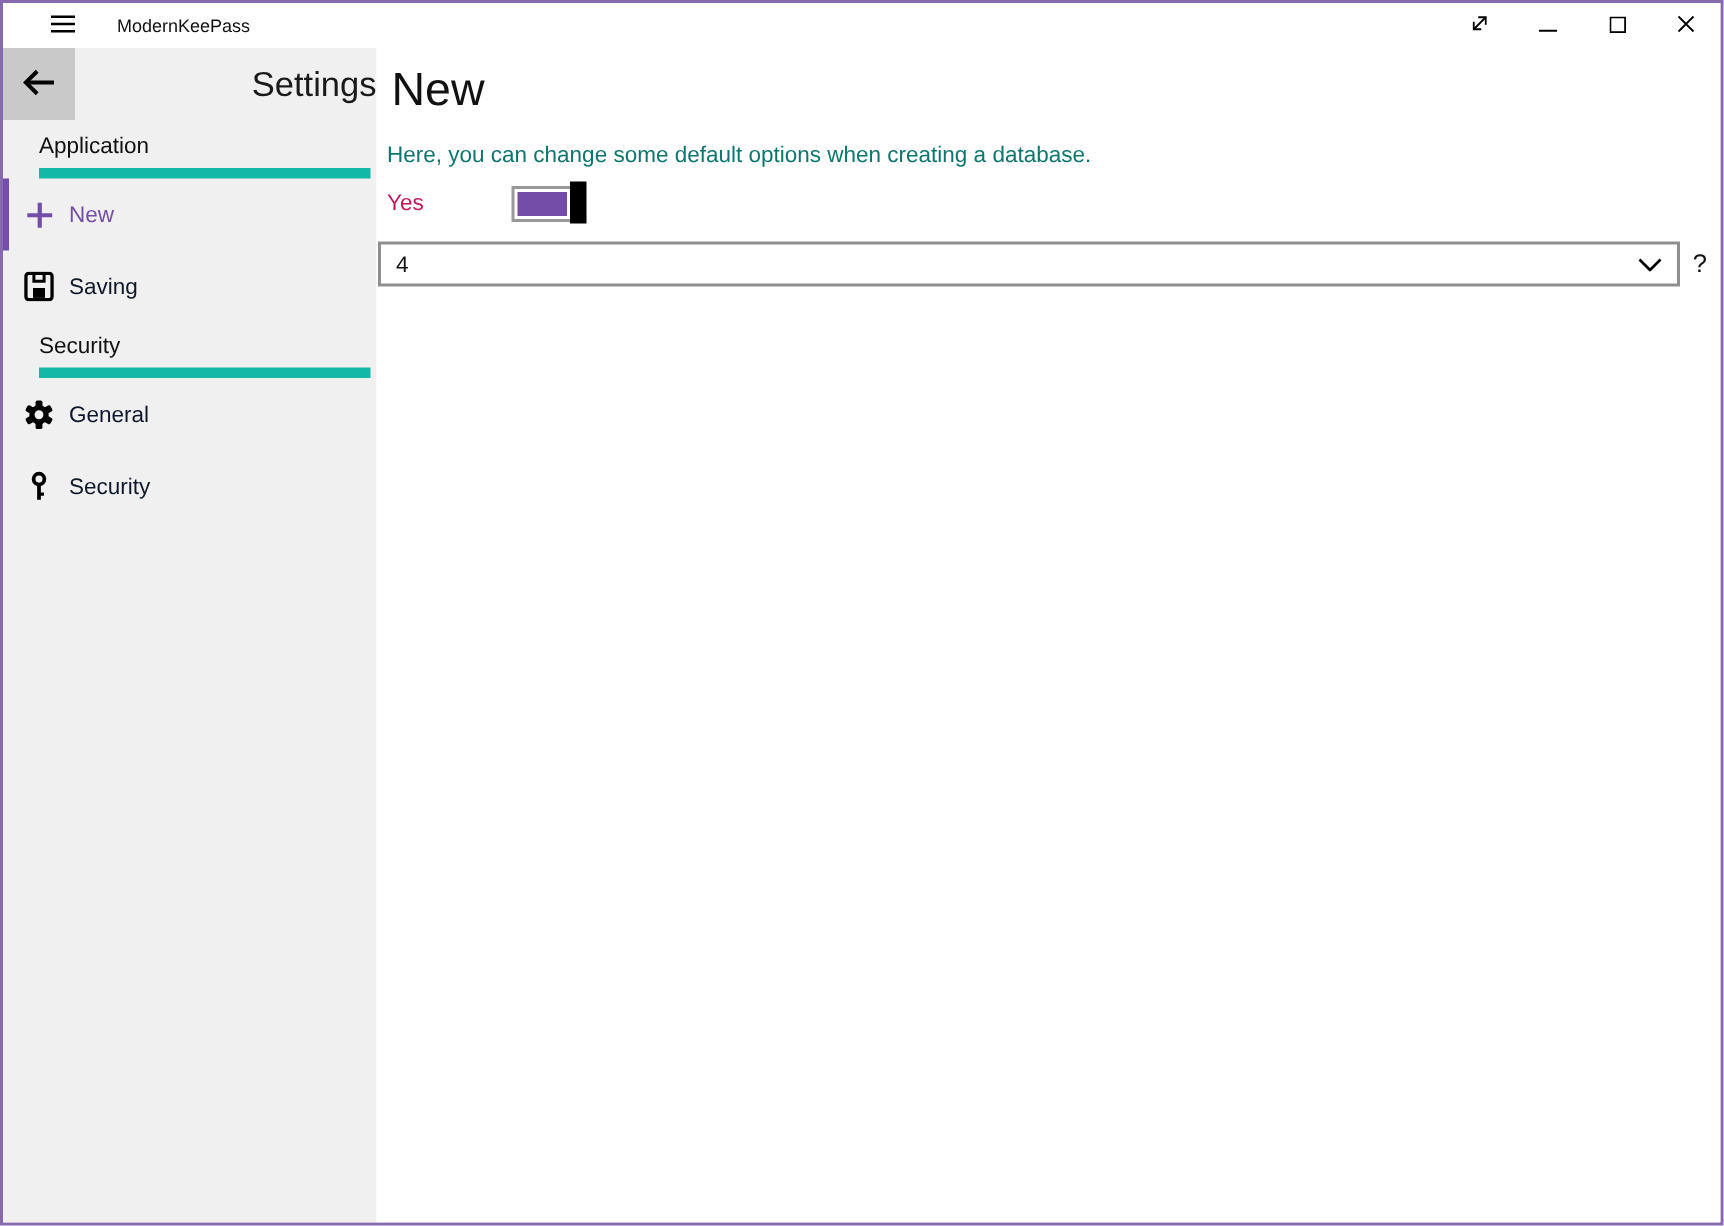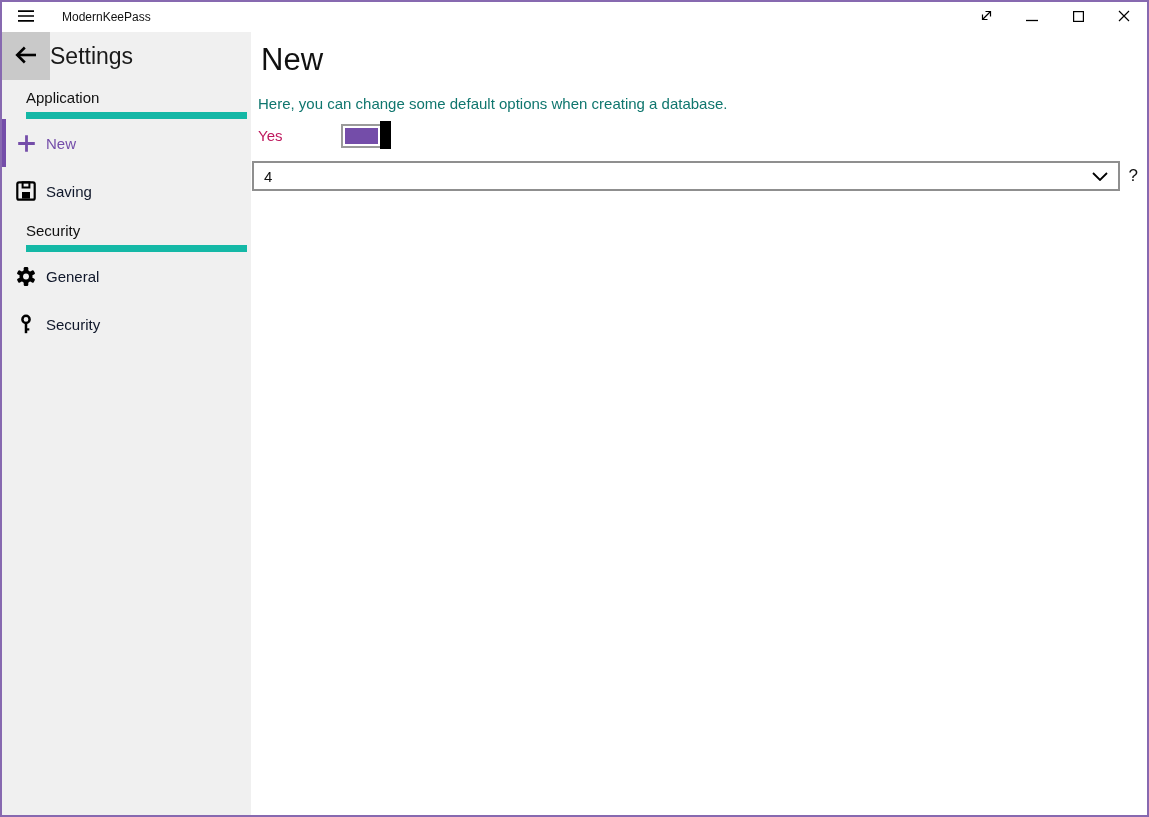--- a/index.html
+++ b/index.html
@@ -6,34 +6,34 @@
   html, body { width: 1149px; height: 817px; }
   body {
     font-family: "Liberation Sans", sans-serif;
     background: #ffffff;
     color: #000000;
     border: 2px solid #8769b0;
     overflow: hidden;
   }
 
   
-  .titlebar { height: 30px; display: flex; align-items: stretch; background: #ffffff; }
+  .titlebar { height: 30px; display: flex; align-items: stretch; background: #ffffff; padding-left: 16px; }
   .menu-btn { width: 48px; display: flex; align-items: center; justify-content: center; cursor: pointer; background: transparent; border: none; }
   .tb-title { align-self: center; font-size: 12px; color: #111111; margin-left: 12px; white-space: nowrap; }
   .tb-spacer { flex: 1; }
   .tb-btn { width: 46px; display: flex; align-items: center; justify-content: center; background: transparent; border: none; cursor: pointer; }
 
   
   .app { display: flex; height: 783px; }
 
   
   .sidebar { width: 249px; flex: none; background: #f0f0f0; }
   .sb-header { height: 50px; display: flex; align-items: flex-start; }
   .back-btn { width: 48px; height: 48px; background: #c9c9c9; border: none; display: flex; align-items: center; justify-content: center; cursor: pointer; }
-  .sb-title { flex: 1; text-align: left; font-size: 23px; font-weight: 400; color: #1a1a1a; line-height: 48px; }
+  .sb-title { flex: 1; text-align: right; font-size: 23px; font-weight: 400; color: #1a1a1a; line-height: 48px; }
   .sb-section { margin: 7px 4px 0 24px; font-size: 15px; color: #111111; padding-bottom: 6px; border-bottom: 7px solid #14b8a6; }
   .sb-item { height: 48px; display: flex; align-items: center; position: relative; padding-left: 14px; cursor: pointer; }
   .sb-icon { width: 20px; height: 20px; display: flex; align-items: center; justify-content: center; flex: none; }
   .sb-label { margin-left: 10px; font-size: 15px; color: #0f172a; }
   .sb-item.selected .sb-label { color: #744da9; }
   .sel-bar { position: absolute; left: 0; top: 0; width: 4px; height: 100%; background: #744da9; }
 
   
   .main { flex: 1; background: #ffffff; min-width: 0; }
   .page-title { font-size: 31px; font-weight: 400; color: #111111; margin: 10px 0 0 10px; line-height: 36px; }

